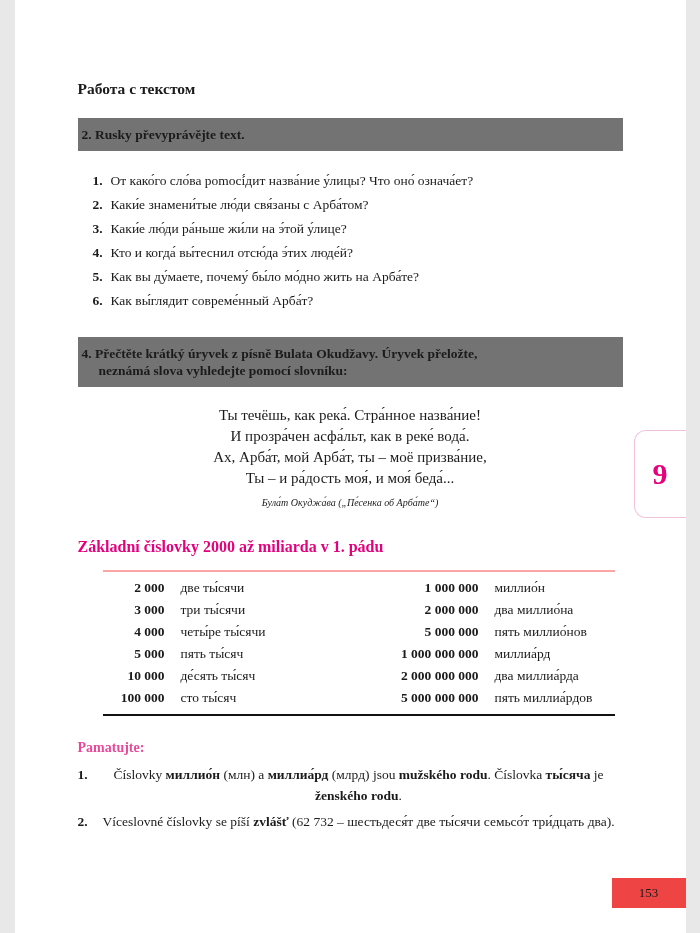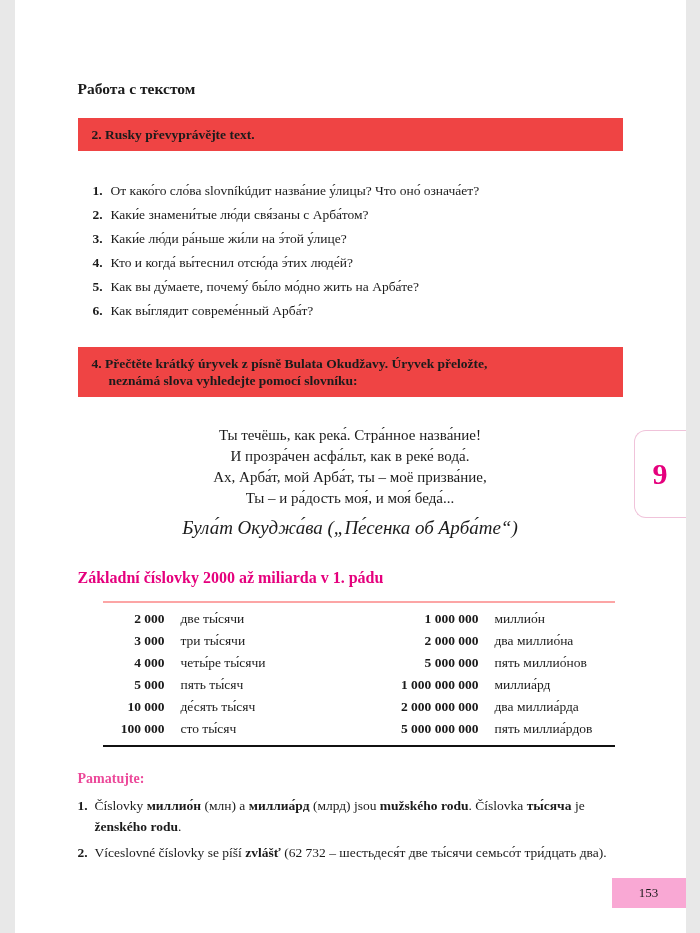--- a/index.html
+++ b/index.html
@@ -6,33 +6,33 @@
   body { background:#e8e8e8; font-family:"Liberation Serif", serif; }
   .page {
     position:relative; width:671px; height:933px; margin:0 auto;
     background:#ffffff; color:#1b1b1b; overflow:hidden;
   }
   .content { padding:80px 63px 0 63px; }
 
   .section-title { font-size:15.5px; font-weight:bold; margin-bottom:20px; }
 
   .task-box {
-    background:#ef4444; padding:8px 14px; margin-bottom:28px;
+    background:#737373; padding:8px 4px; margin-bottom:18px;
     font-weight:bold; font-size:13.5px; line-height:17px;
   }
   .task-box .line2 { padding-left:17px; }
 
   .questions { margin:16px 0 0 15px; }
   .q-row { display:flex; line-height:24px; font-size:13.5px; }
   .q-num { flex:0 0 18px; font-weight:bold; }
 
   .task4 { margin-top:24px; }
 
   .poem { margin-top:14px; text-align:center; font-size:15px; line-height:21px; }
-  .attribution { margin-top:8px; text-align:center; font-style:italic; font-size:19px; }
+  .attribution { margin-top:8px; text-align:center; font-style:italic; font-size:10px; }
 
   .chapter-tab {
     position:absolute; top:430px; right:0; width:52px; height:88px;
     background:#ffffff; border:1px solid #f0c3da; border-right:none;
     border-radius:12px 0 0 12px;
     display:flex; align-items:center; justify-content:center;
   }
   .chapter-tab span { color:#e5007d; font-size:30px; font-weight:bold; }
 
   .numerals-heading {
@@ -49,46 +49,46 @@
     display:grid; grid-template-columns:62px 176px 138px 1fr;
     line-height:22px; font-size:13.5px;
   }
   .num-cell-n { text-align:right; font-weight:bold; }
   .num-cell-w { padding-left:16px; }
 
   .remember { margin-top:24px; }
   .remember-heading { color:#ec4899; font-size:14px; font-weight:bold; margin-bottom:8px; }
   .r-item { display:flex; font-size:13.5px; line-height:21px; margin-bottom:5px; }
   .r-num { flex:0 0 17px; font-weight:bold; }
-  .r-text { flex:1; }
+  .r-text { flex:1;text-align:center; }
   .b { font-weight:bold; }
 
   .page-number-box {
     position:absolute; right:0; bottom:25px; width:74px; height:30px;
-    background:#f9a8d4; display:flex; align-items:center; justify-content:center;
+    background:#ef4444; display:flex; align-items:center; justify-content:center;
   }
   .page-number-box span { font-size:13px; }
 </style>
 </head>
 <body>
 
 <div class="page">
   <div class="content">
 
     <h1 class="section-title">Работа с текстом</h1>
 
     <div class="task-box">
       <span>2. Rusky převyprávějte text.</span>
     </div>
 
 
     <div class="questions">
       <div class="q-row">
         <span class="q-num">1.</span>
-        <span class="q-text">От како́го сло́ва slovníkúдит назва́ние у́лицы? Что оно́ означа́ет?</span>
+        <span class="q-text">От како́го сло́ва pomocí́дит назва́ние у́лицы? Что оно́ означа́ет?</span>
       </div>
       <div class="q-row">
         <span class="q-num">2.</span>
         <span class="q-text">Каки́е знамени́тые лю́ди свя́заны с Арба́том?</span>
       </div>
       <div class="q-row">
         <span class="q-num">3.</span>
         <span class="q-text">Каки́е лю́ди ра́ньше жи́ли на э́той у́лице?</span>
       </div>
       <div class="q-row">

